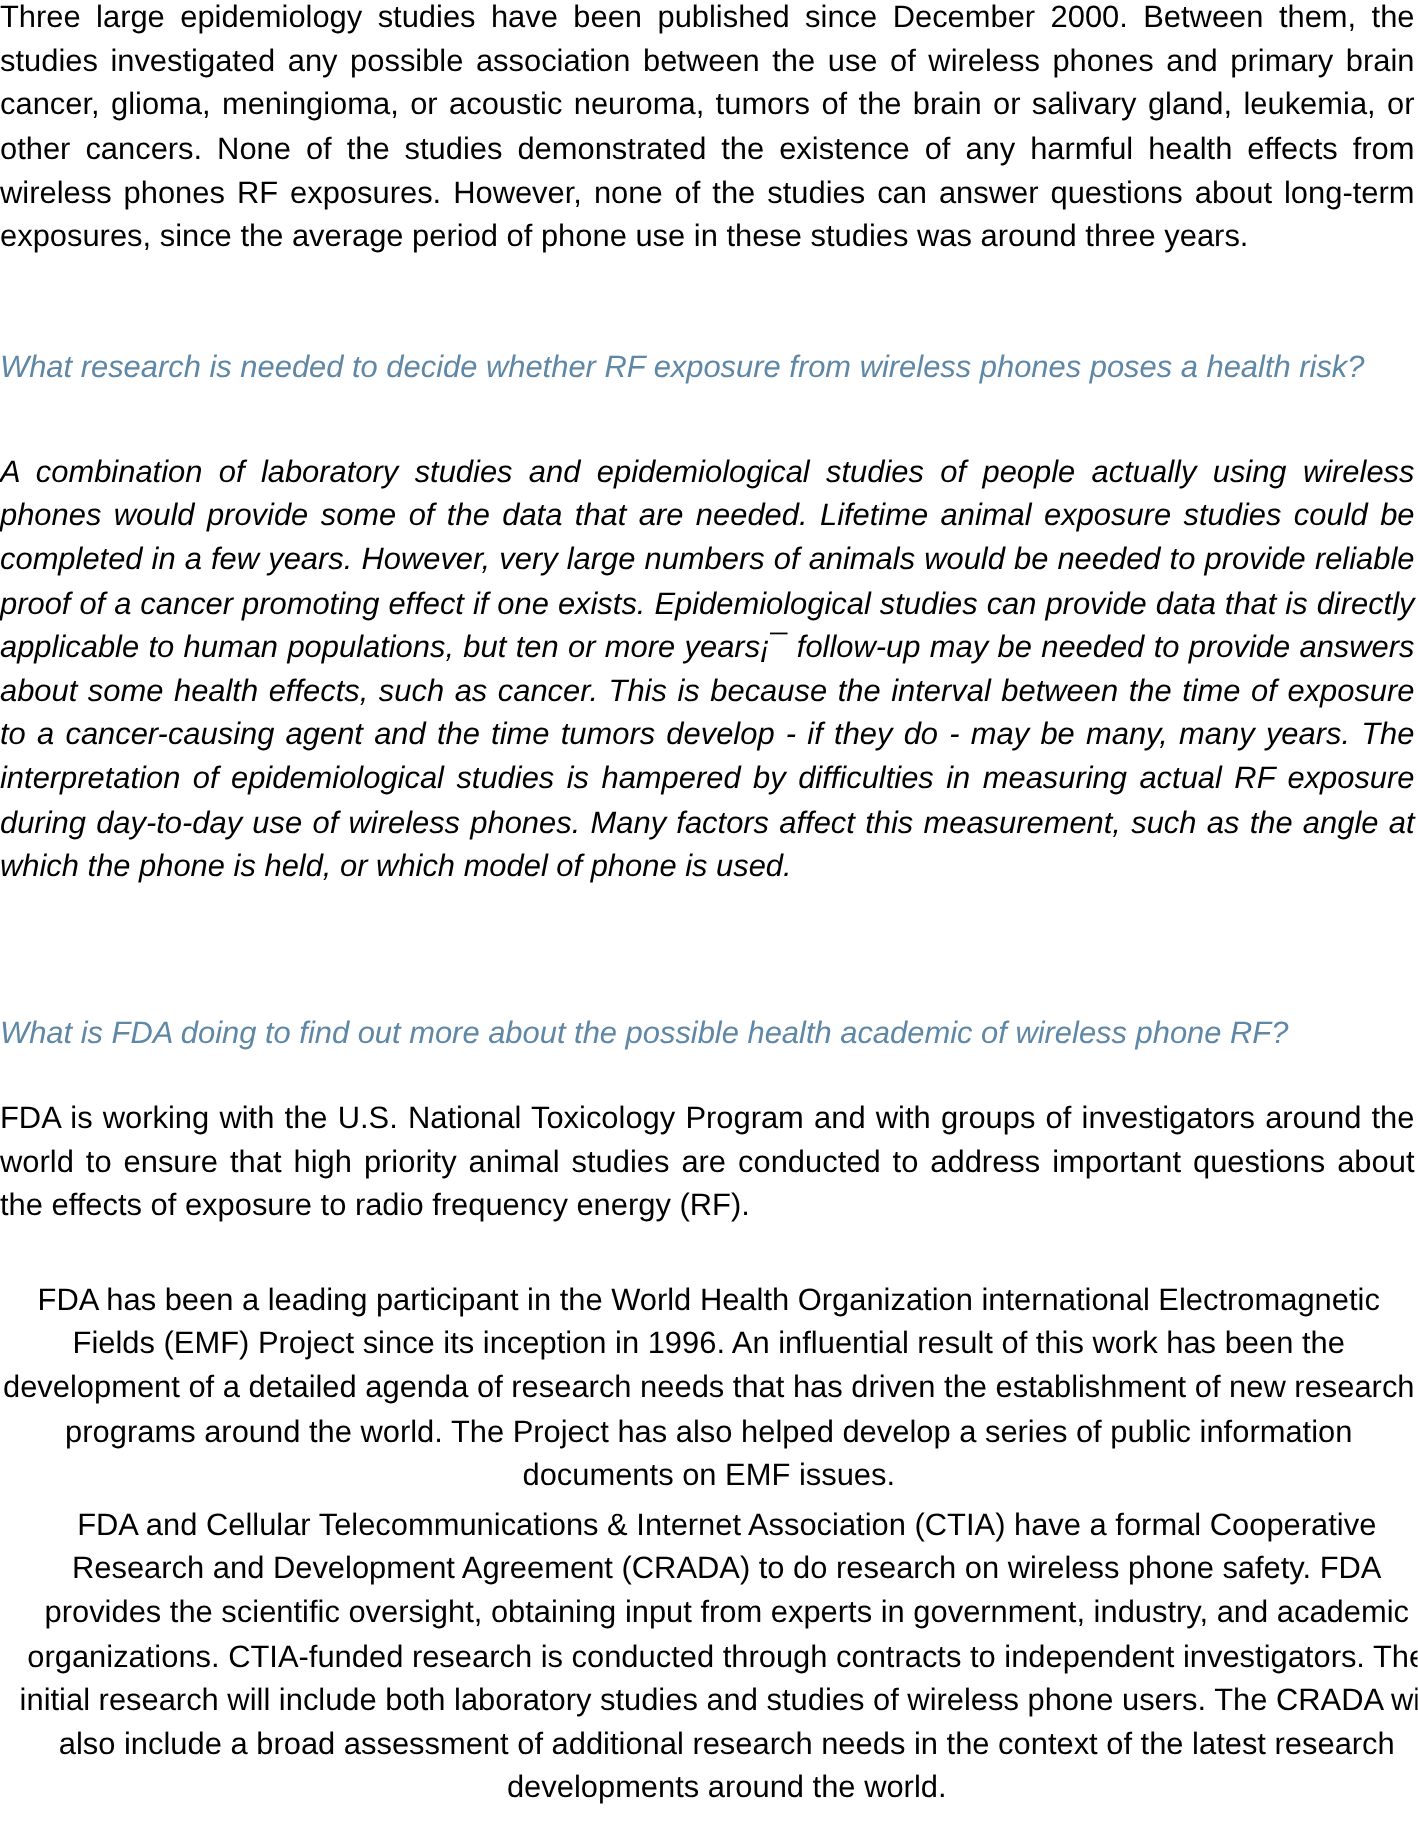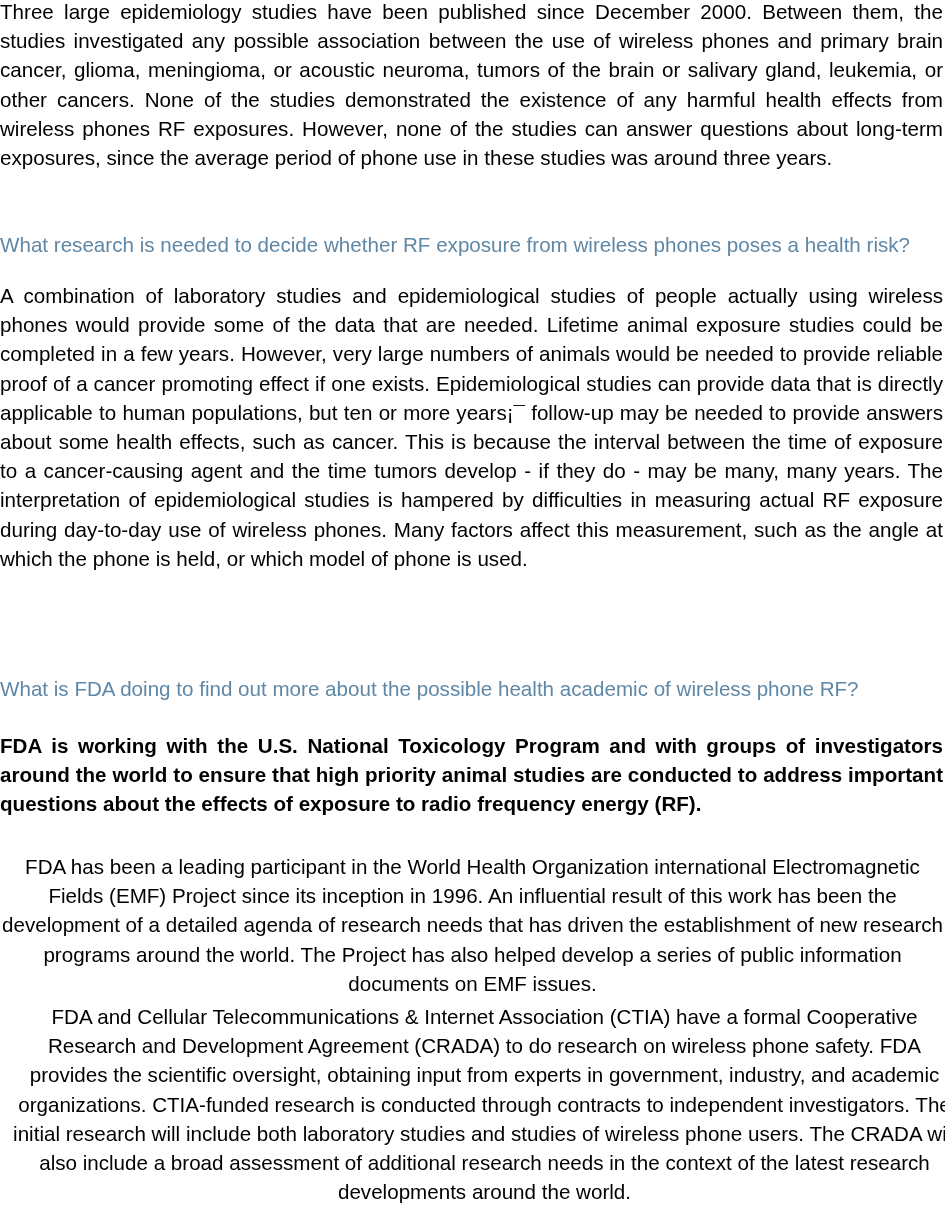--- a/index.html
+++ b/index.html
@@ -20,26 +20,27 @@
     }
     .para.left { text-align: center; width: 945px; }
     .heading {
       margin: 0;
       color: #5f87a6;
       text-align: justify;
       width: 942px;
       font-weight: normal;
       font-size: 20.6px;
       line-height: 28px;
+      font-style: italic;
     }
     #p1 { position: absolute; top: -3px; left: 0; }
     #h1 { position: absolute; top: 231px; left: 0; }
-    #p2 { position: absolute; top: 281px; left: 0; }
+    #p2 { position: absolute; top: 300px; left: 0; font-style: italic; }
     #h2 { position: absolute; top: 675px; left: 0; }
-    #p3 { position: absolute; top: 731px; left: 0; font-weight: bold; }
+    #p3 { position: absolute; top: 731px; left: 0; }
     #p4 { position: absolute; top: 852px; left: 0; }
     #p5 { position: absolute; top: 1002px; left: 0; margin-left: 12px; }
   </style>
 </head>
 <body>
 
 <div class="doc">
   <p id="p1" class="para">Three large epidemiology studies have been published since December 2000. Between them, the studies investigated any possible association between the use of wireless phones and primary brain cancer, glioma, meningioma, or acoustic neuroma, tumors of the brain or salivary gland, leukemia, or other cancers. None of the studies demonstrated the existence of any harmful health effects from wireless phones RF exposures. However, none of the studies can answer questions about long-term exposures, since the average period of phone use in these studies was around three years.</p>
   <h2 id="h1" class="heading">What research is needed to decide whether RF exposure from wireless phones poses a health risk?</h2>
   <p id="p2" class="para">A combination of laboratory studies and epidemiological studies of people actually using wireless phones would provide some of the data that are needed. Lifetime animal exposure studies could be completed in a few years. However, very large numbers of animals would be needed to provide reliable proof of a cancer promoting effect if one exists. Epidemiological studies can provide data that is directly applicable to human populations, but ten or more years¡¯ follow-up may be needed to provide answers about some health effects, such as cancer. This is because the interval between the time of exposure to a cancer-causing agent and the time tumors develop - if they do - may be many, many years. The interpretation of epidemiological studies is hampered by difficulties in measuring actual RF exposure during day-to-day use of wireless phones. Many factors affect this measurement, such as the angle at which the phone is held, or which model of phone is used.</p>

